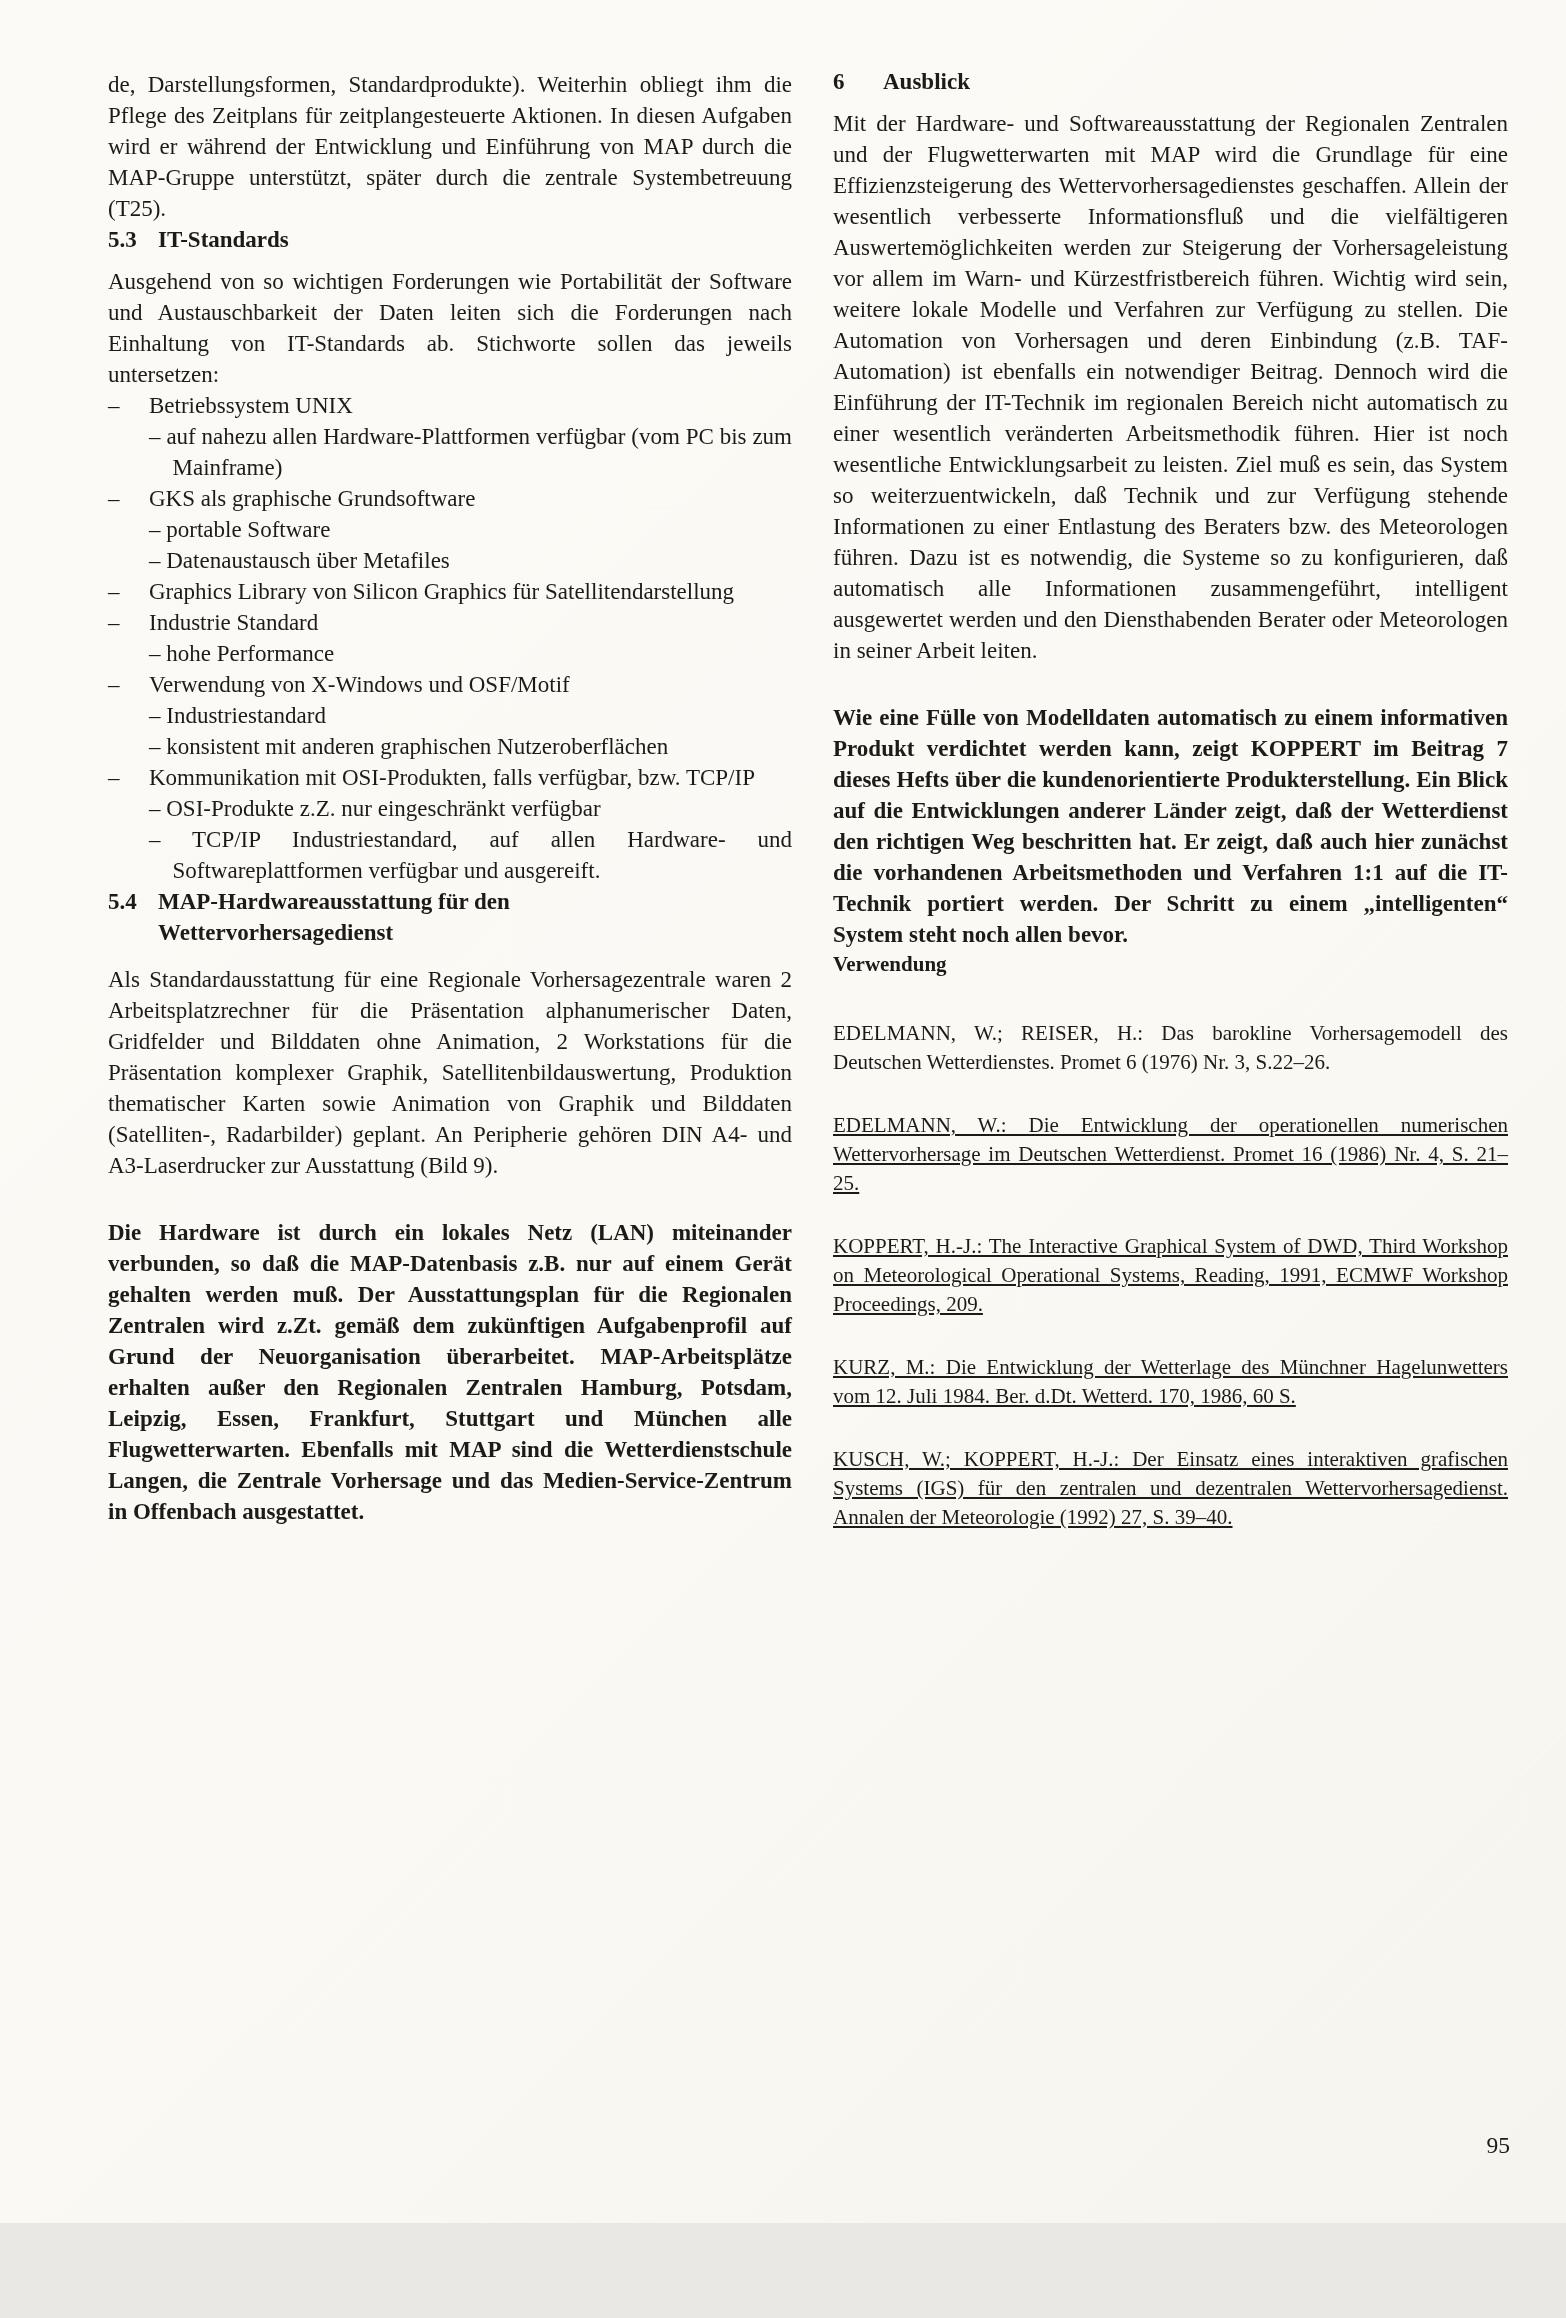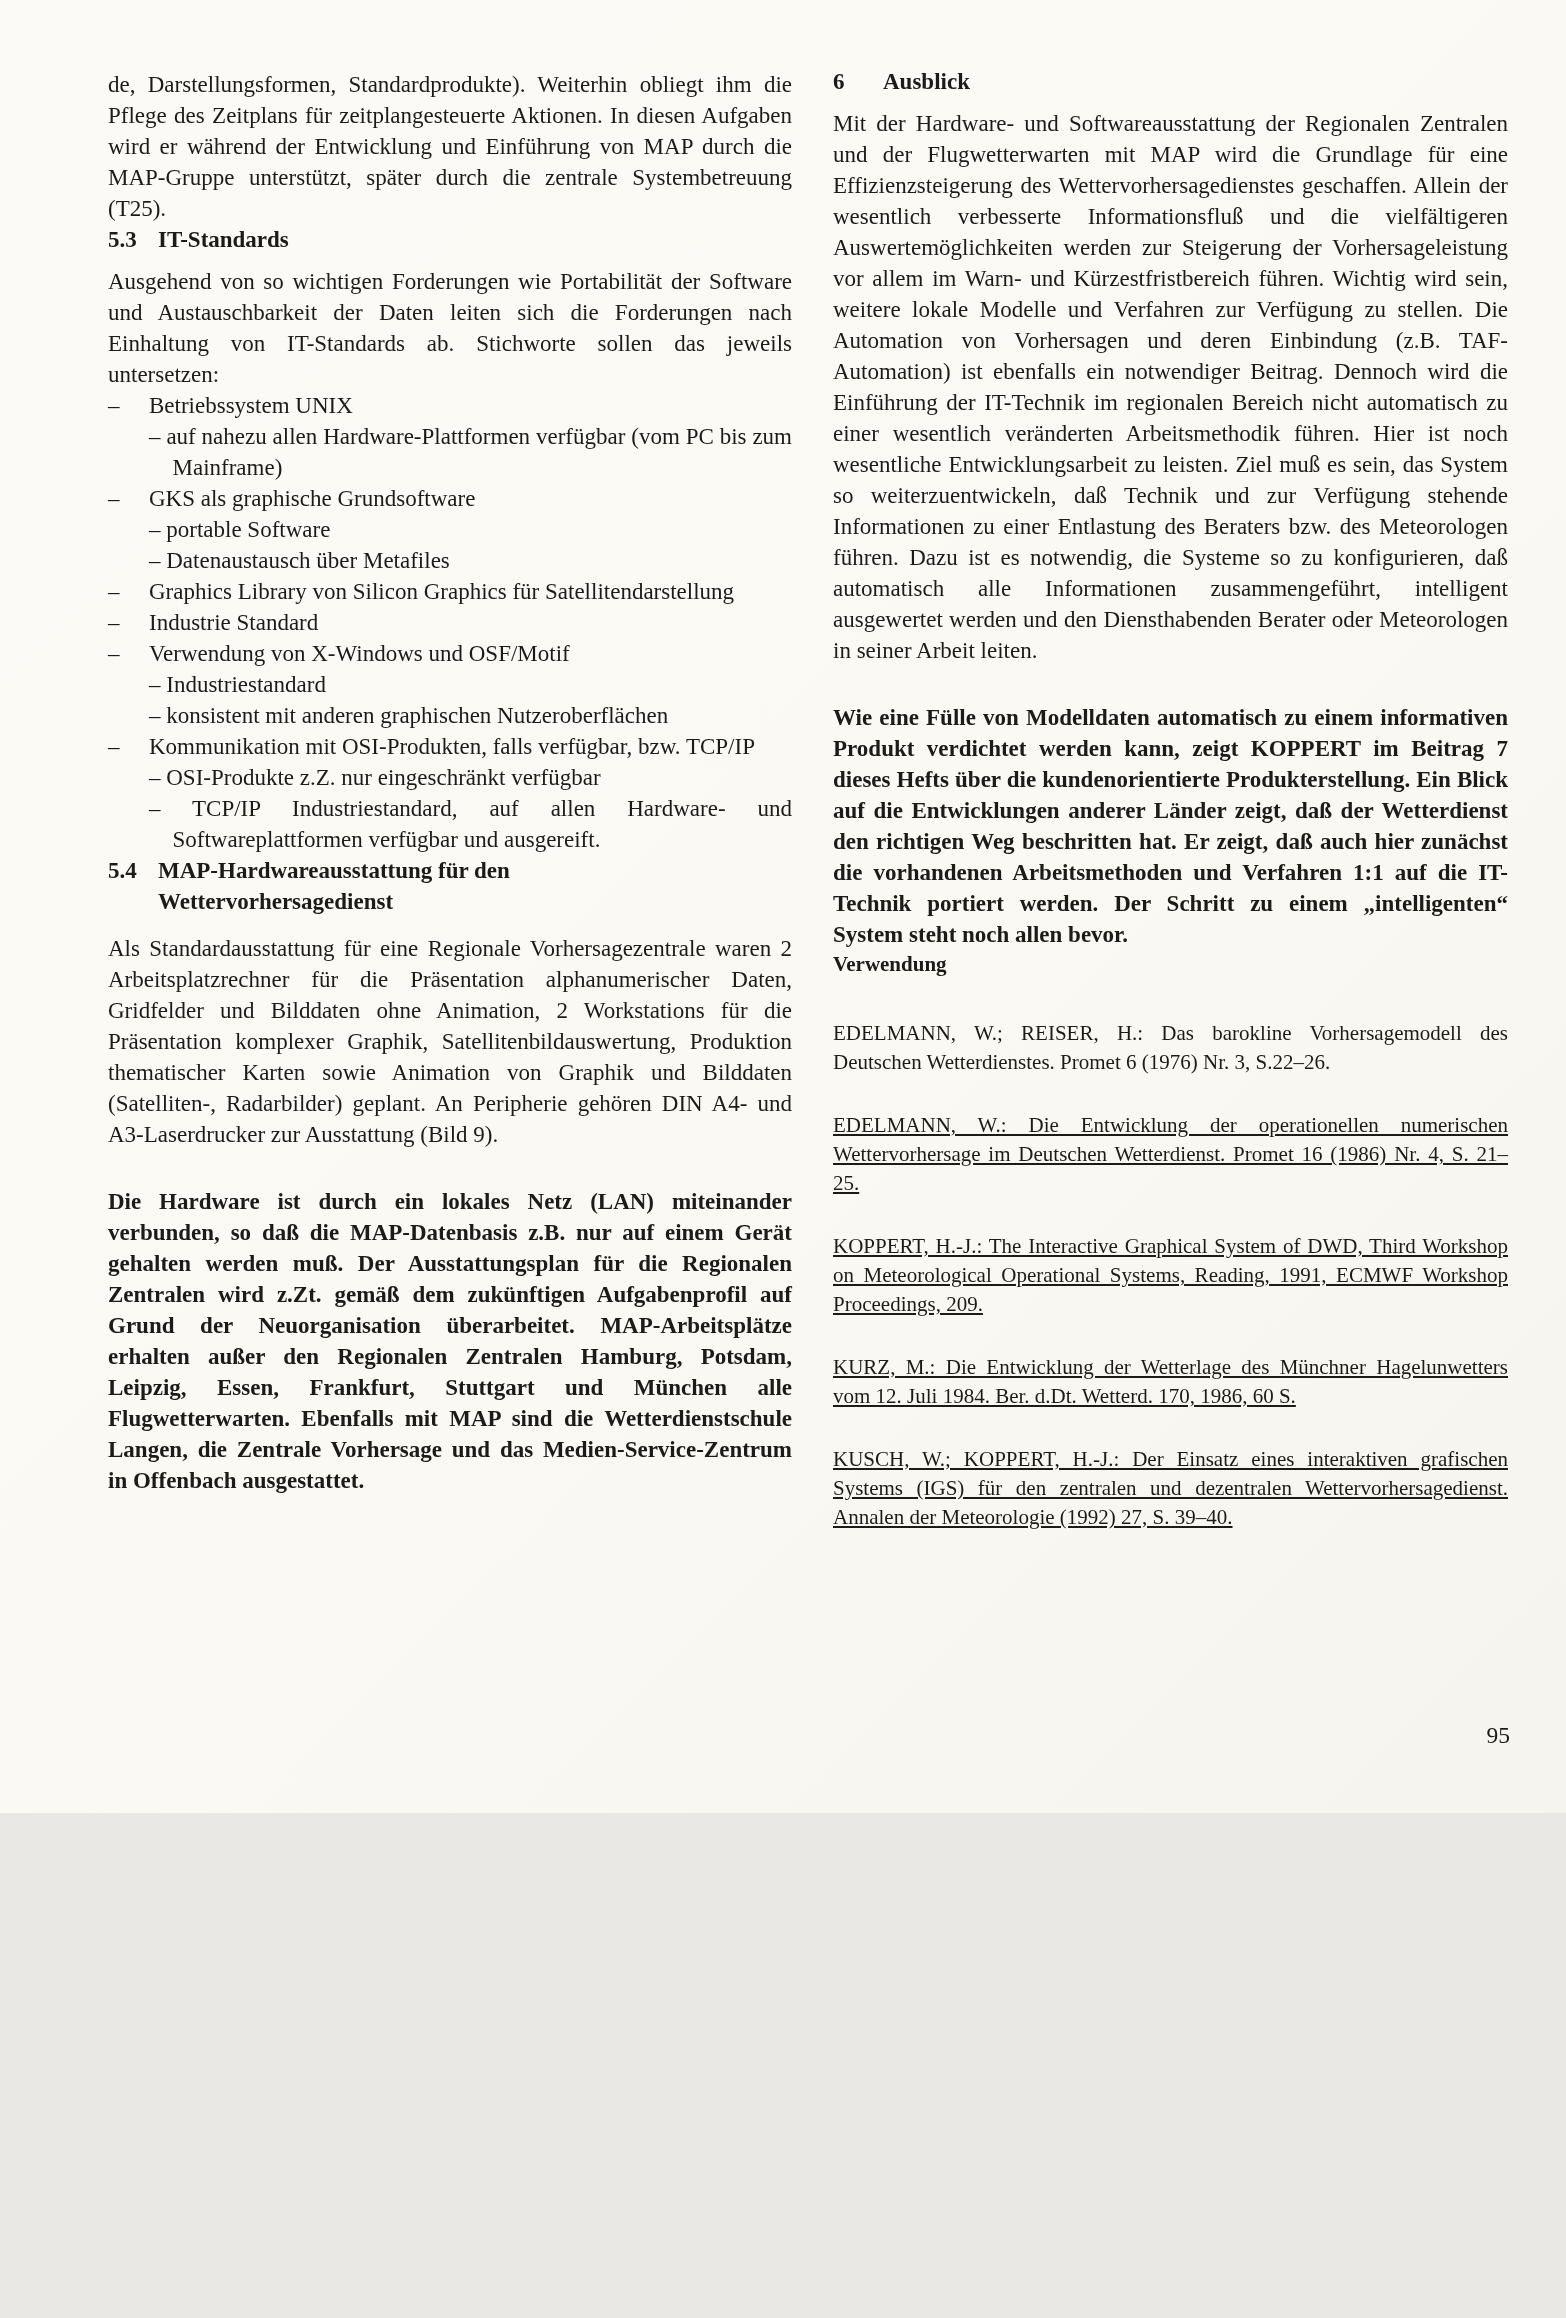--- a/index.html
+++ b/index.html
@@ -3,21 +3,21 @@
 <meta charset="utf-8">
 <style>
   html, body {
     margin: 0;
     padding: 0;
     background: #e9e8e4;
   }
   .page {
     position: relative;
     width: 1566px;
-    height: 1813px;
+    height: 2223px;
     margin: 0 auto;
     background: linear-gradient(135deg, #fbfaf6 0%, #faf9f4 55%, #f5f4ee 100%);
     color: #1d1b18;
     font-family: "Liberation Serif", "DejaVu Serif", serif;
     font-size: 23px;
     line-height: 31px;
     overflow: hidden;
   }
   .col { position: absolute; }
   .col-left  { left: 108px; top: 69px; width: 684px; }
@@ -130,20 +130,21 @@
         <span class="marker">–</span>
         <div class="bullet-body">
           <div class="b-main">Graphics Library von Silicon Graphics für Satellitendarstellung</div>
         </div>
       </div>
 
       <div class="bullet">
         <span class="marker">–</span>
         <div class="bullet-body">
           <div class="b-main">Industrie Standard</div>
+          <div class="b-sub">– hohe Performance</div>
         </div>
       </div>
 
       <div class="bullet">
         <span class="marker">–</span>
         <div class="bullet-body">
           <div class="b-main">Verwendung von X-Windows und OSF/Motif</div>
           <div class="b-sub">– Industriestandard</div>
           <div class="b-sub">– konsistent mit anderen graphischen Nutzeroberflächen</div>
         </div>

